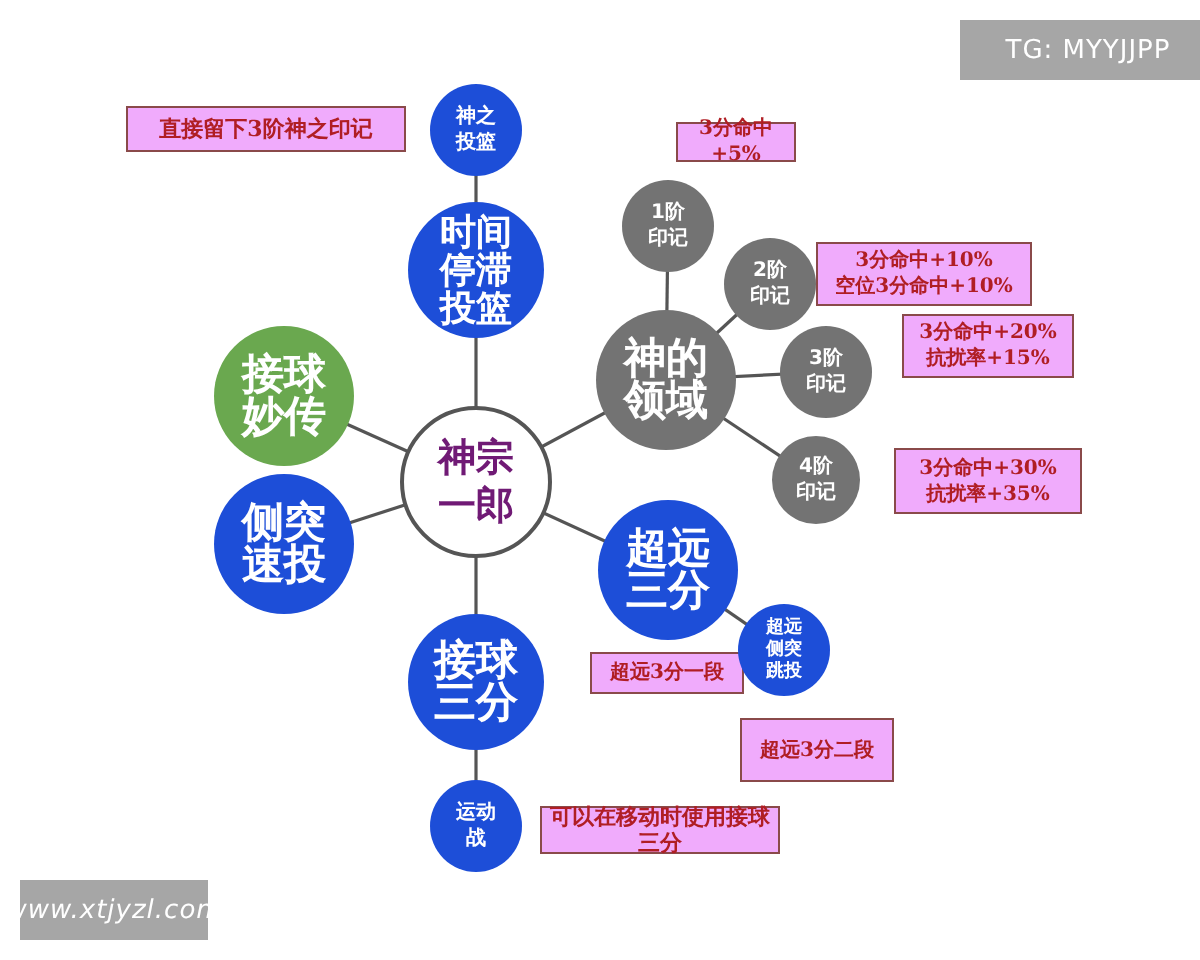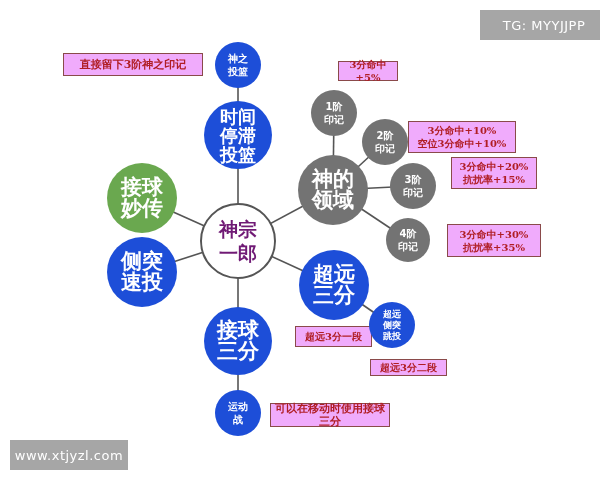--- a/index.html
+++ b/index.html
@@ -44,21 +44,21 @@
 
 <div class="note" style="left:63px;top:53px;width:140px;height:23px;font-size:11px;">直接留下3阶神之印记</div>
 <div class="note" style="left:294px;top:61px;width:60px;height:20px;margin-left:44px;">3分命中+5%</div>
 <div class="note" style="left:408px;top:86px;width:108px;height:32px;margin-top:35px;">3分命中+10%
 空位3分命中+10%</div>
 <div class="note" style="left:451px;top:157px;width:86px;height:32px;">3分命中+20%
 抗扰率+15%</div>
 <div class="note" style="left:447px;top:224px;width:94px;height:33px;">3分命中+30%
 抗扰率+35%</div>
 <div class="note" style="left:295px;top:326px;width:77px;height:21px;">超远3分一段</div>
-<div class="note" style="left:370px;top:359px;width:77px;height:17px;">超远3分二段</div>
+<div class="note" style="left:370px;top:359px;width:77px;height:32px;">超远3分二段</div>
 <div class="note" style="left:270px;top:403px;width:120px;height:24px;font-size:11px;">可以在移动时使用接球三分</div>
 
 <div class="node red small" style="left:215px;top:42px;width:46px;height:46px;">神之
 投篮</div>
 <div class="node red big" style="left:204px;top:101px;width:68px;height:68px;font-size:18px;line-height:19px;">时间
 停滞
 投篮</div>
 <div class="node green big" style="left:107px;top:163px;width:70px;height:70px;">接球
 妙传</div>
 <div class="node red big" style="left:107px;top:237px;width:70px;height:70px;">侧突
@@ -78,13 +78,13 @@
 <div class="node red big" style="left:299px;top:250px;width:70px;height:70px;">超远
 三分</div>
 <div class="node red small" style="left:369px;top:302px;width:46px;height:46px;font-size:9px;line-height:11px;">超远
 侧突
 跳投</div>
 <div class="node red big" style="left:204px;top:307px;width:68px;height:68px;">接球
 三分</div>
 <div class="node red small" style="left:215px;top:390px;width:46px;height:46px;">运动
 战</div>
 
-<div class="badge" style="left:10px;top:440px;width:118px;height:30px;">www.xtjyzl.com</div>
+<div class="badge" style="left:10px;top:440px;width:94px;height:30px;font-style:italic;">www.xtjyzl.com</div>
 
 </body></html>

